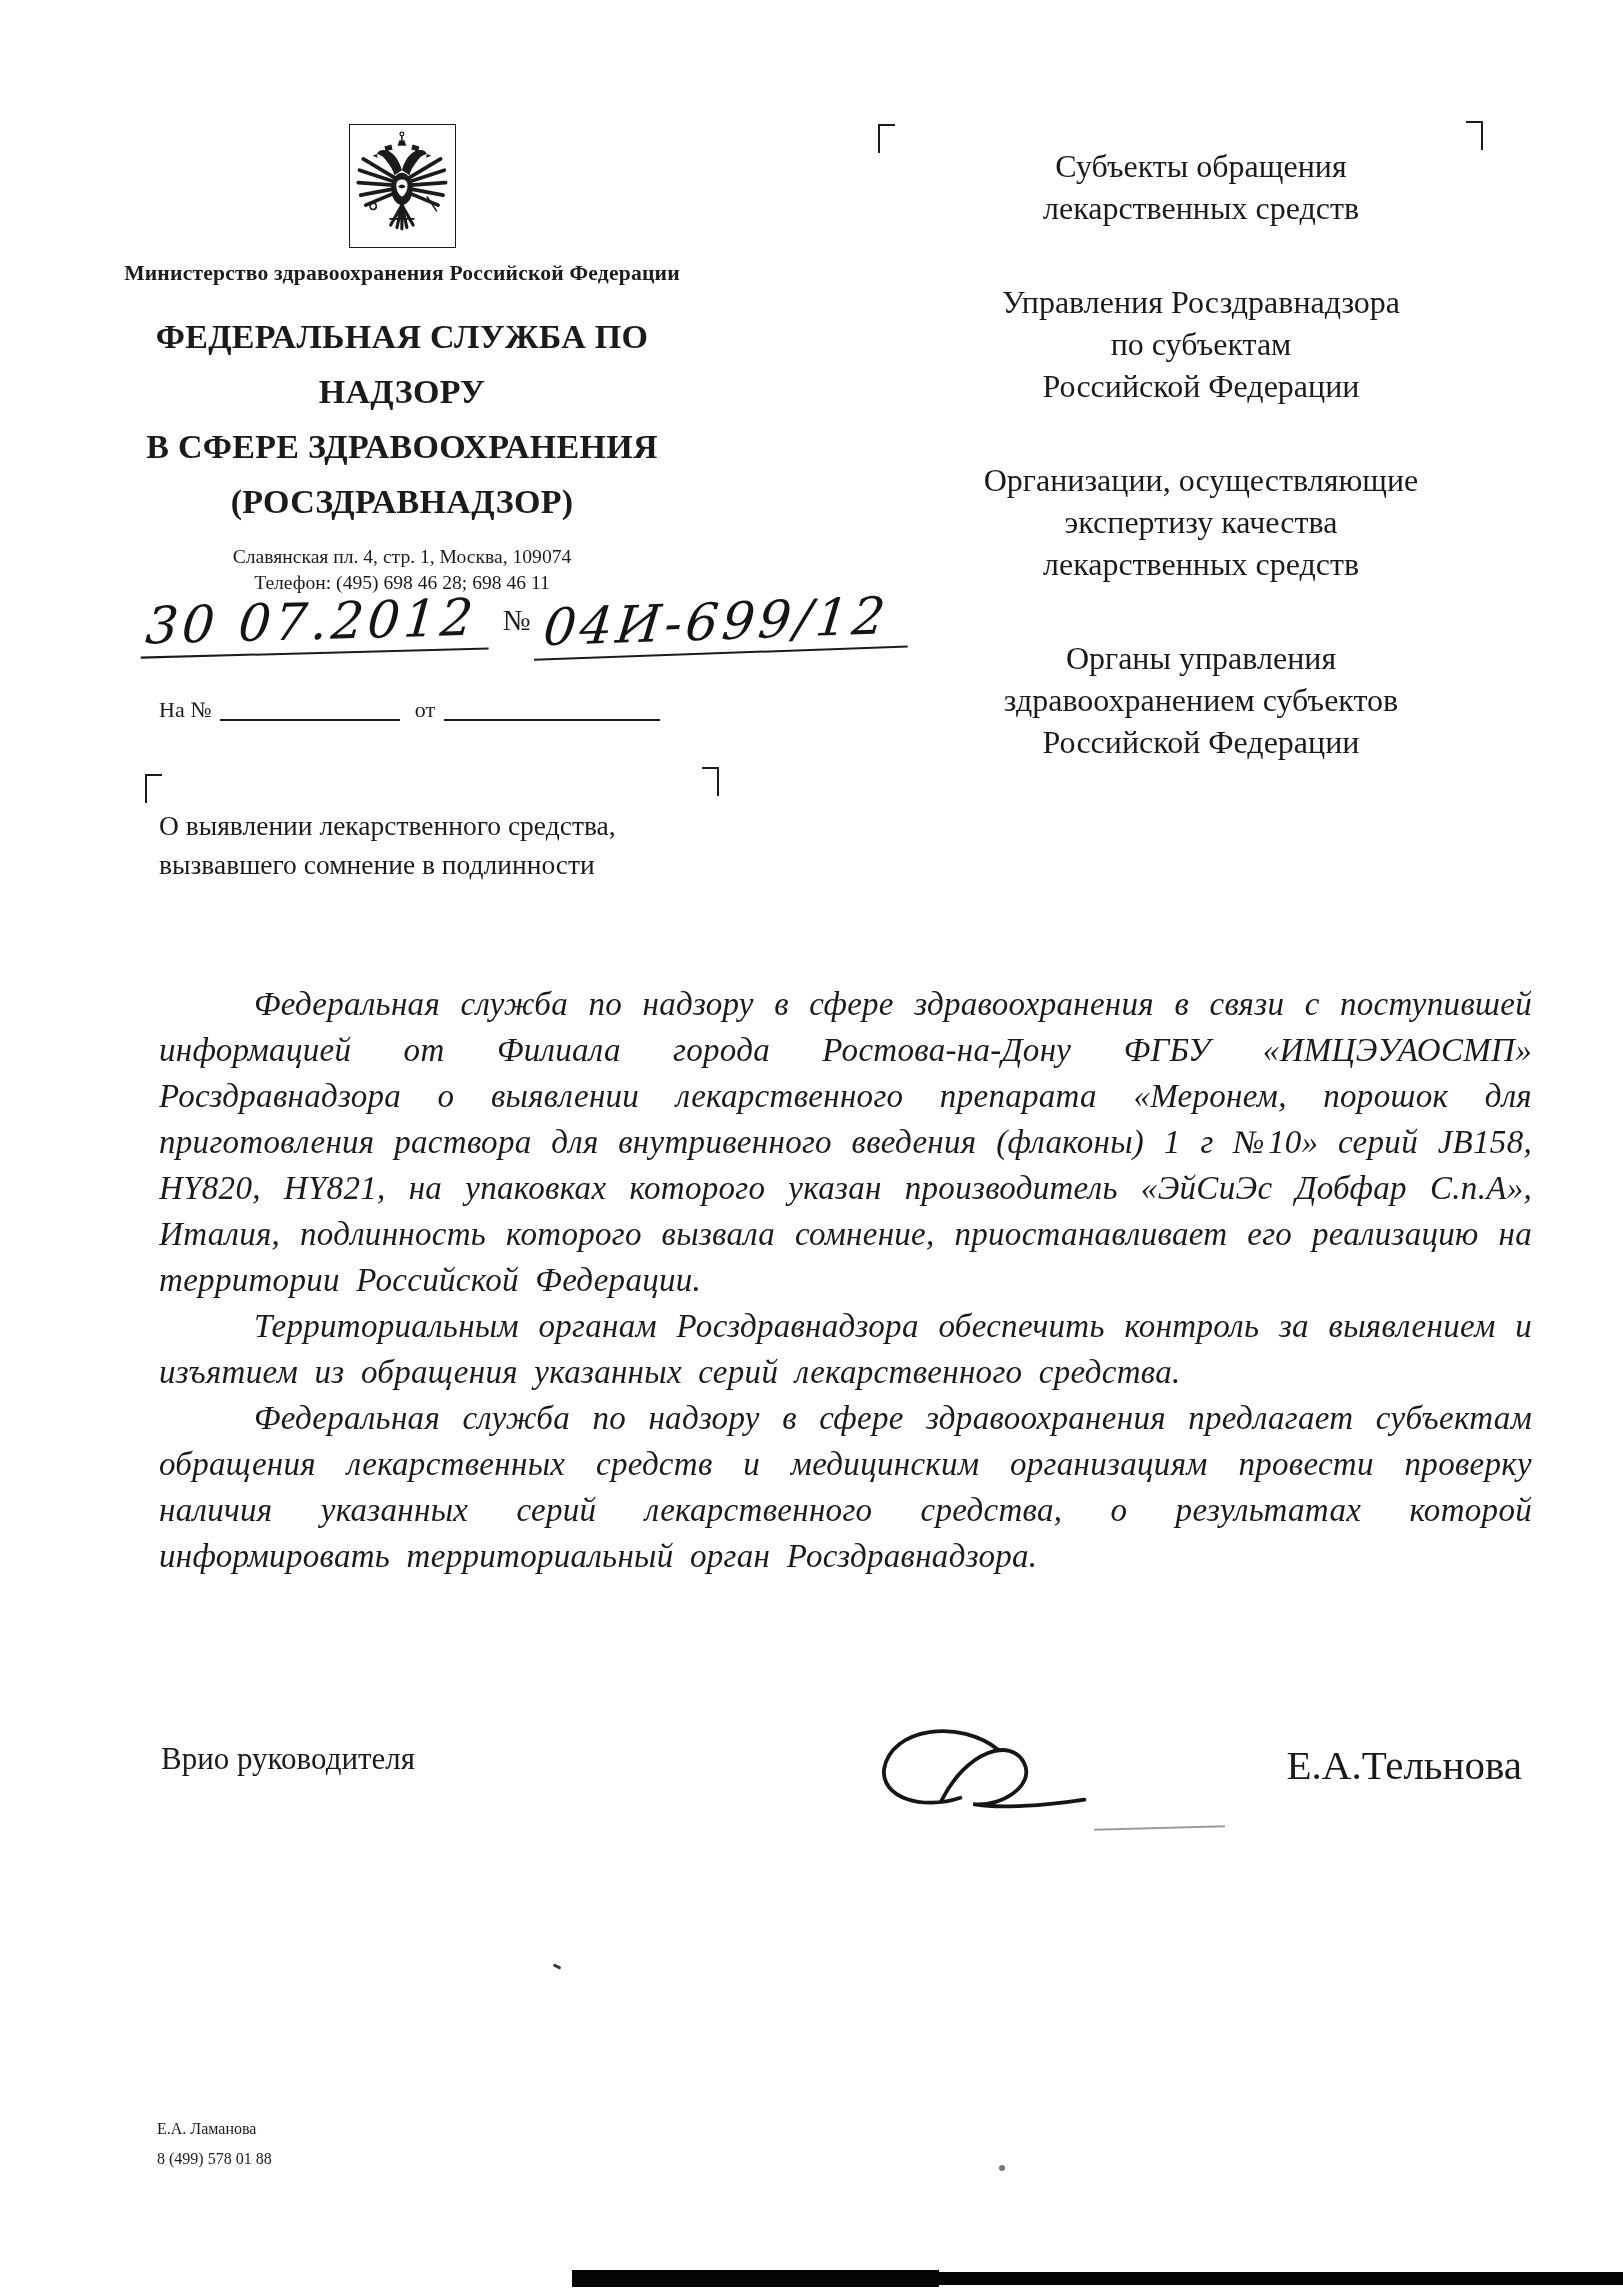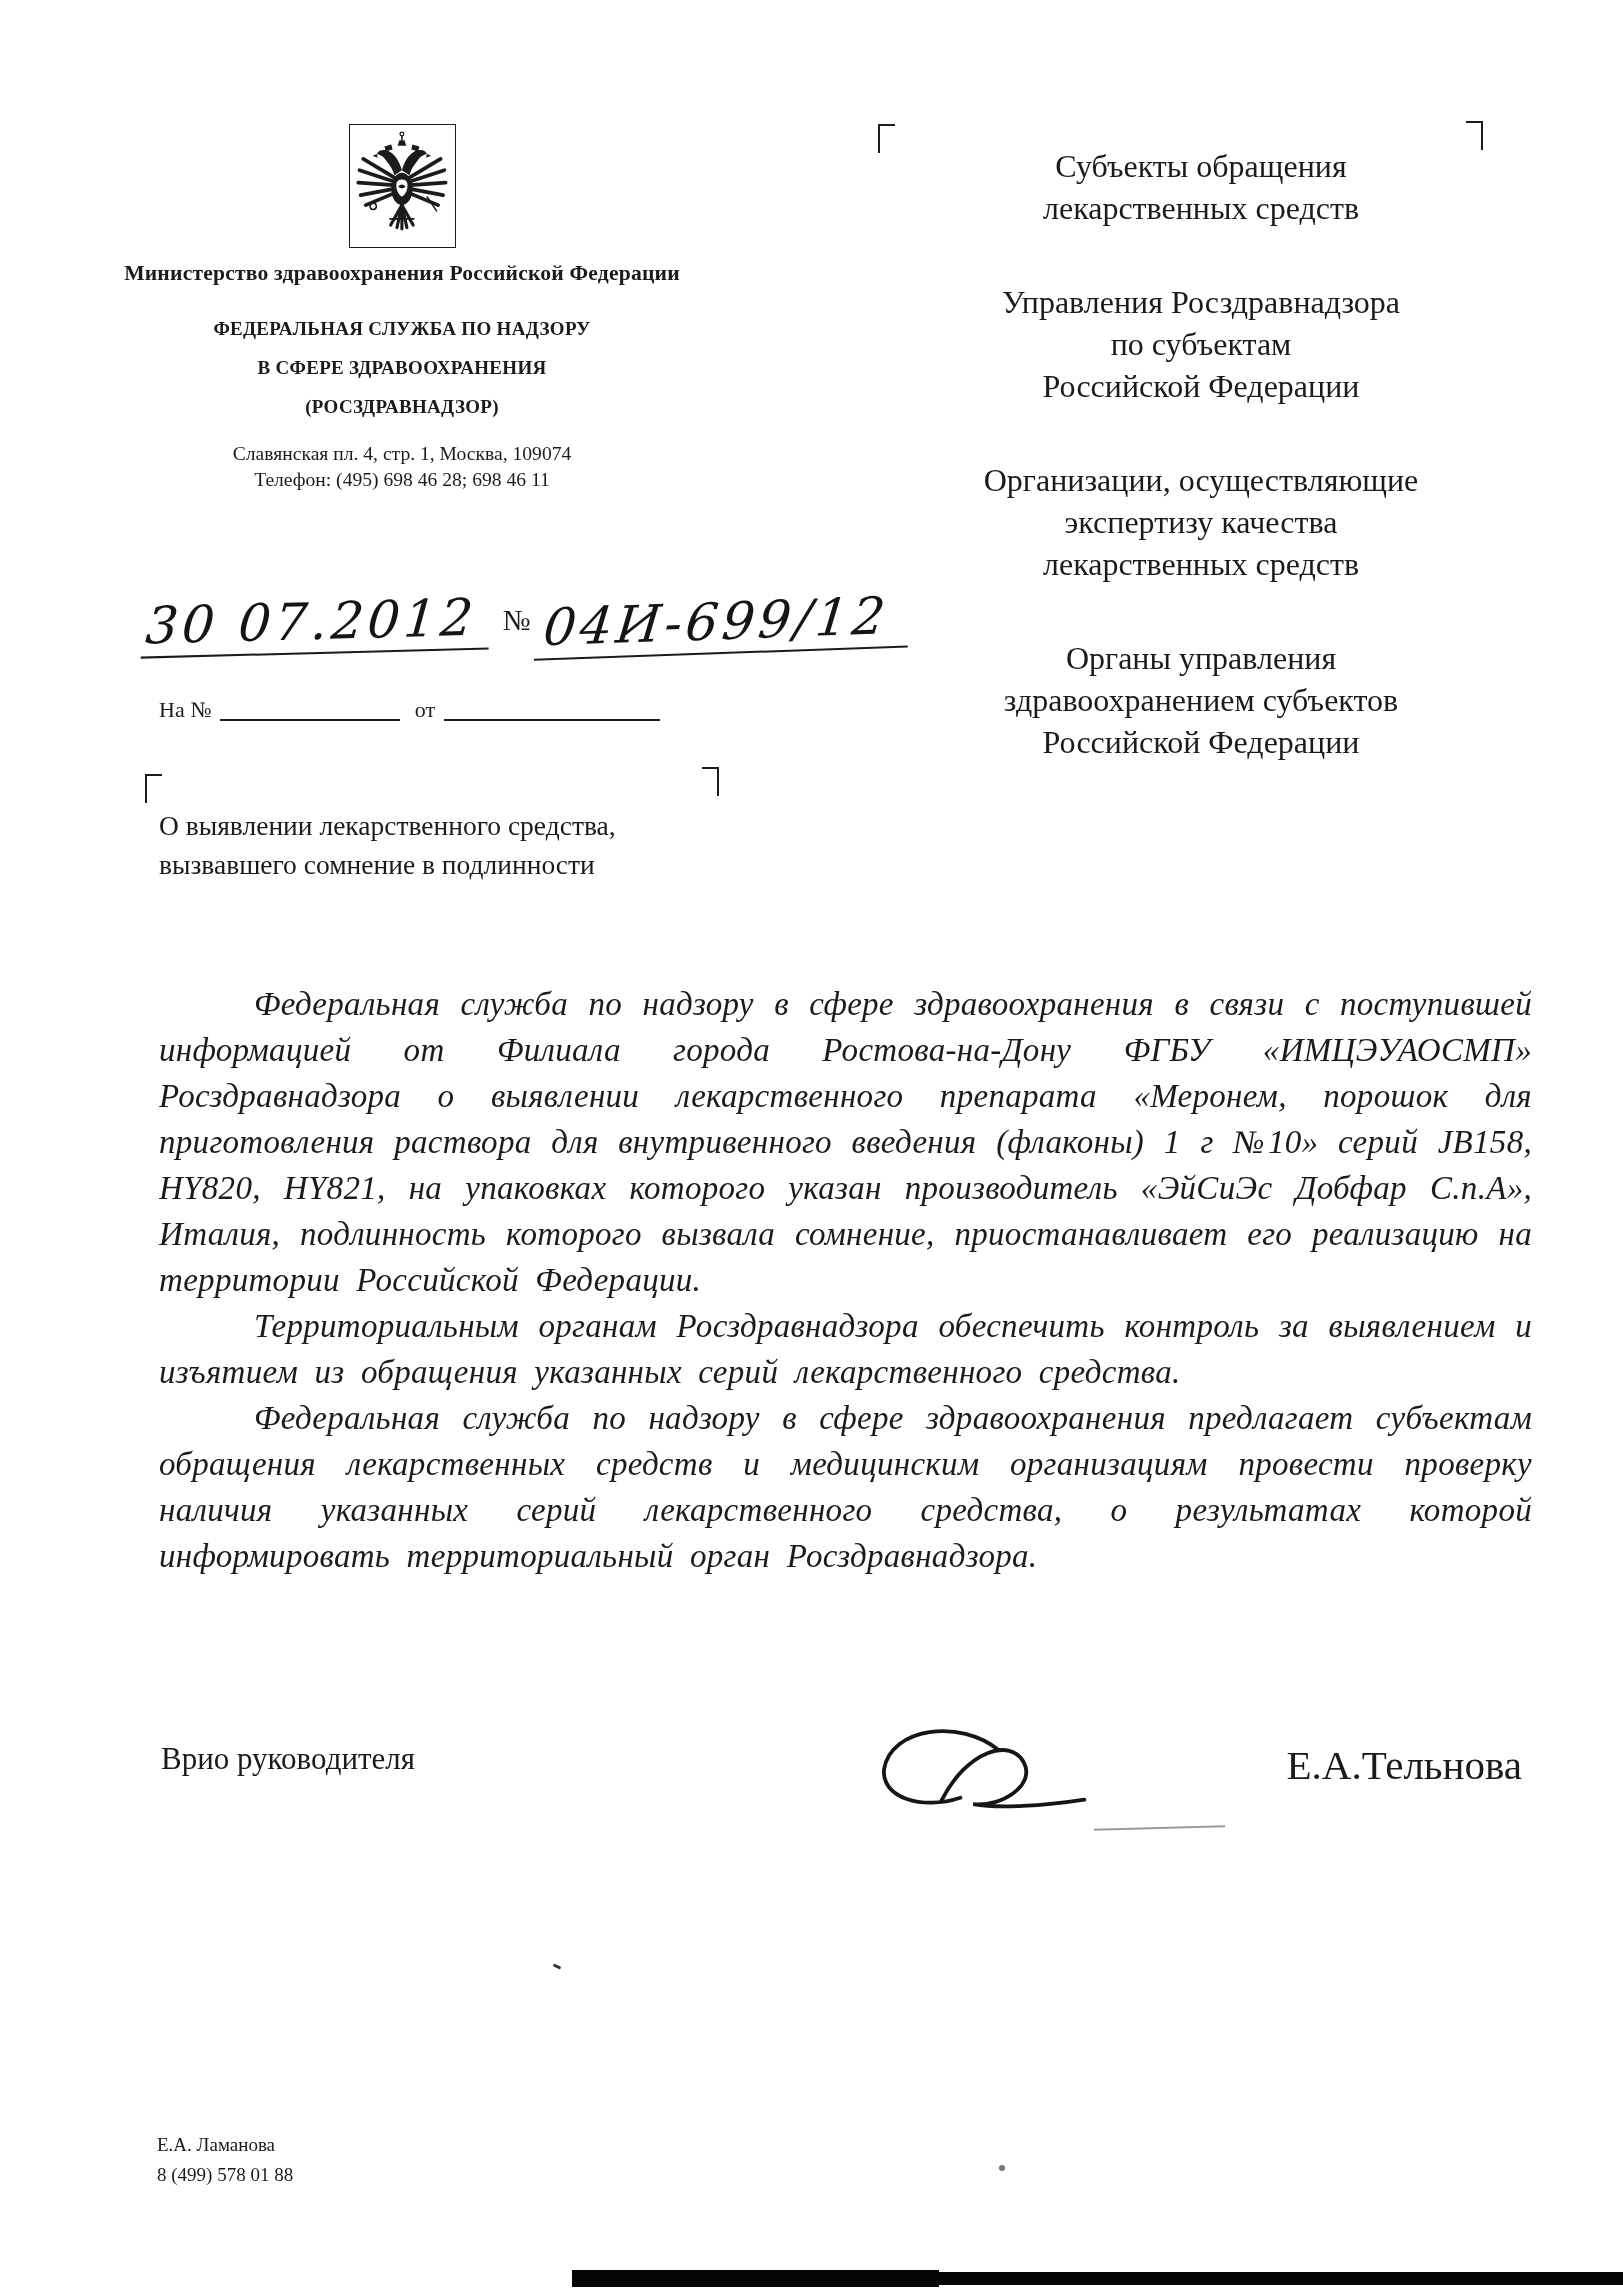--- a/index.html
+++ b/index.html
@@ -11,21 +11,21 @@
     color:#1b1b1b;
     font-family:"Liberation Serif","DejaVu Serif",serif;
     overflow:hidden;
   }
 
   
   .letterhead { position:absolute; left:88px; top:124px; width:628px; text-align:center; }
   .emblem-box { width:107px; height:124px; margin:0 auto; border:1.3px solid #1b1b1b; padding:2.6px; }
   .emblem-box svg { width:100%; height:100%; }
   .ministry { margin-top:11.8px; font-weight:bold; font-size:21.6px; line-height:26px; letter-spacing:0.2px; }
-  .service-title { margin-top:23.6px; font-weight:bold; font-size:19px; line-height:39px; white-space:pre-line; letter-spacing:0.3px; }
+  .service-title { margin-top:23.6px; font-weight:bold; font-size:34px; line-height:55px; white-space:pre-line; letter-spacing:0.3px; }
   .addr-block { margin-top:14.4px; font-size:19.6px; line-height:26px; }
 
   
   .refline { position:absolute; left:143px; top:592px; width:753px; white-space:nowrap; }
   .hand {
     display:inline-block;
     font-family:"DejaVu Serif",serif;
     font-style:italic;
     font-size:51px;
     letter-spacing:3.9px;
@@ -61,21 +61,21 @@
   .body-text p { text-indent:95px;font-style:italic; }
 
   
   .sign-title { position:absolute; left:161px; top:1741px; font-size:31px; }
   .sign-name  { position:absolute; right:101px; top:1741px; font-size:41px; }
   .signature  { position:absolute; left:865px; top:1715px; width:229px; height:121px; }
   .signature svg { width:100%; height:100%; }
   .sign-faint-line { position:absolute; left:1094px; top:1827px; width:131px; border-bottom:2px solid #9a9a9a; transform:rotate(-1.5deg); }
 
   
-  .footer { position:absolute; left:157px; top:2114px; font-size:19px; line-height:30px;margin-top:16px; }
+  .footer { position:absolute; left:157px; top:2114px; font-size:16px; line-height:30px; }
 
   
   .artifact-1 { position:absolute; left:553px; top:1965px; width:7.9px; height:3.3px; background:#3a3a3a; transform:rotate(25deg); border-radius:1.3px; }
   .artifact-2 { position:absolute; left:999px; top:2165px; width:5.9px; height:5.9px; background:#4a4a4a; border-radius:50%; opacity:.75; }
   .scan-bar { position:absolute; left:572px; right:0; bottom:9.8px; height:13px; background:#050505; }
   .scan-bar-thick { position:absolute; left:572px; width:367px; bottom:8.5px; height:17px; background:#050505; }
 </style>
 </head>
 <body>
 

